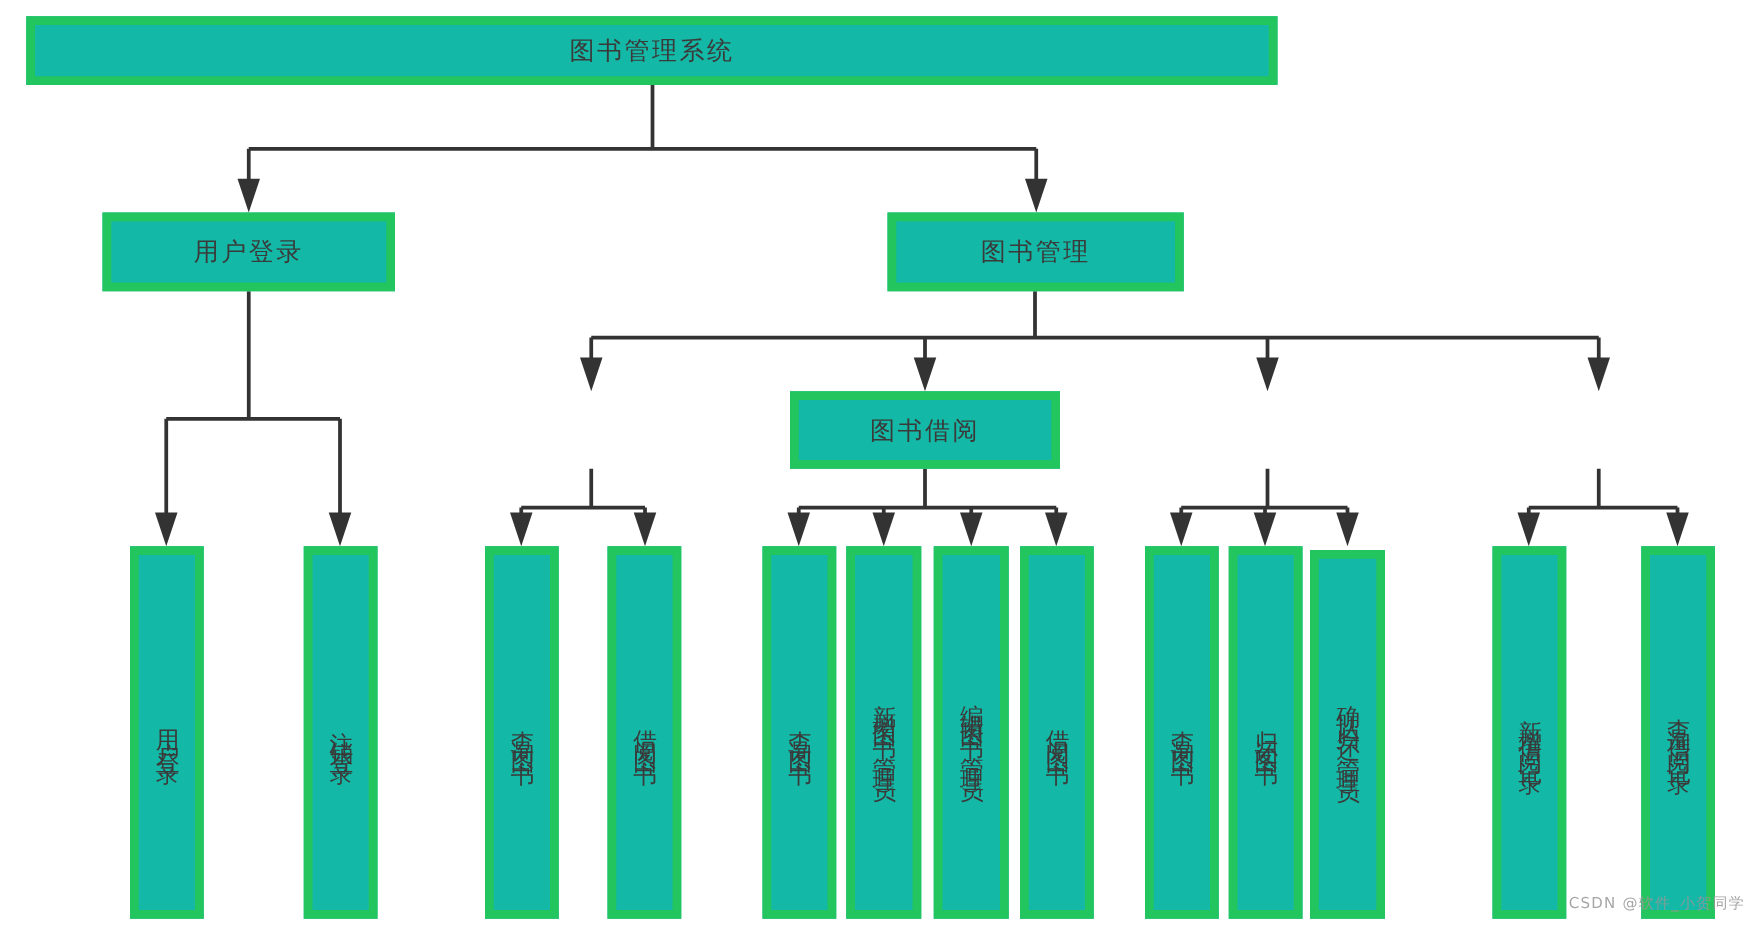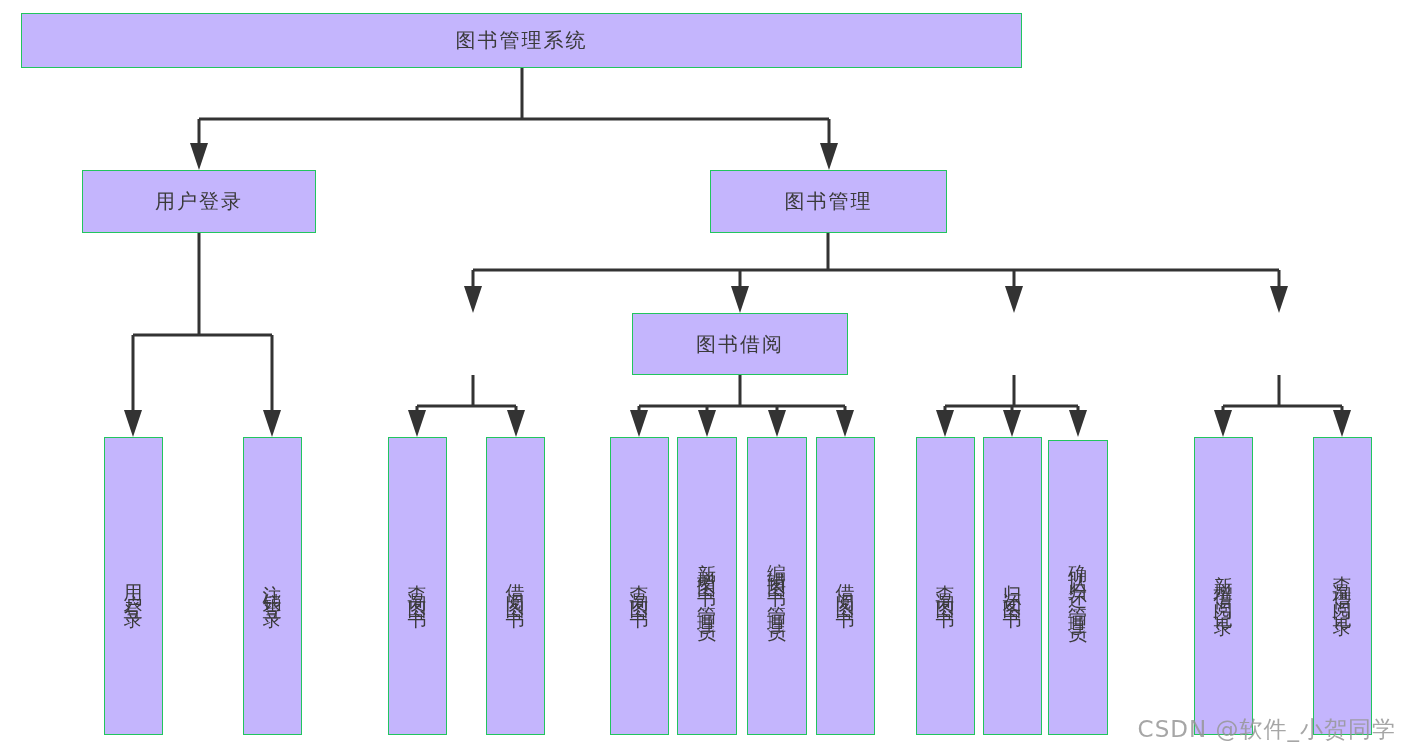--- a/index.html
+++ b/index.html
@@ -13,22 +13,22 @@
   }
   .wires {
     position: absolute;
     left: 0; top: 0;
     width: 1405px; height: 747px;
     z-index: 1;
   }
   .node {
     position: absolute;
     box-sizing: border-box;
-    background: #c4b5fd;
-    border: 1px solid #22c55e;
+    background: #14b8a6;
+    border: 7px solid #22c55e;
     color: #3a3a3a;
     display: flex;
     align-items: center;
     justify-content: center;
     z-index: 2;
     text-align: center;
   }
   .node.h {
     font-size: 20px;
     letter-spacing: 2px;
@@ -40,21 +40,21 @@
     font-size: 19px;
     letter-spacing: 0.45em;
     line-height: 1;
     white-space: nowrap;
   }
   .watermark {
     position: absolute;
     right: 9px;
     top: 714px;
     z-index: 5;
-    font-size: 23px;
+    font-size: 12px;
     letter-spacing: 1px;
     color: rgba(150, 150, 150, 0.85);
     white-space: nowrap;
   }
 </style>
 </head>
 <body>
 
 <div class="canvas">
 

